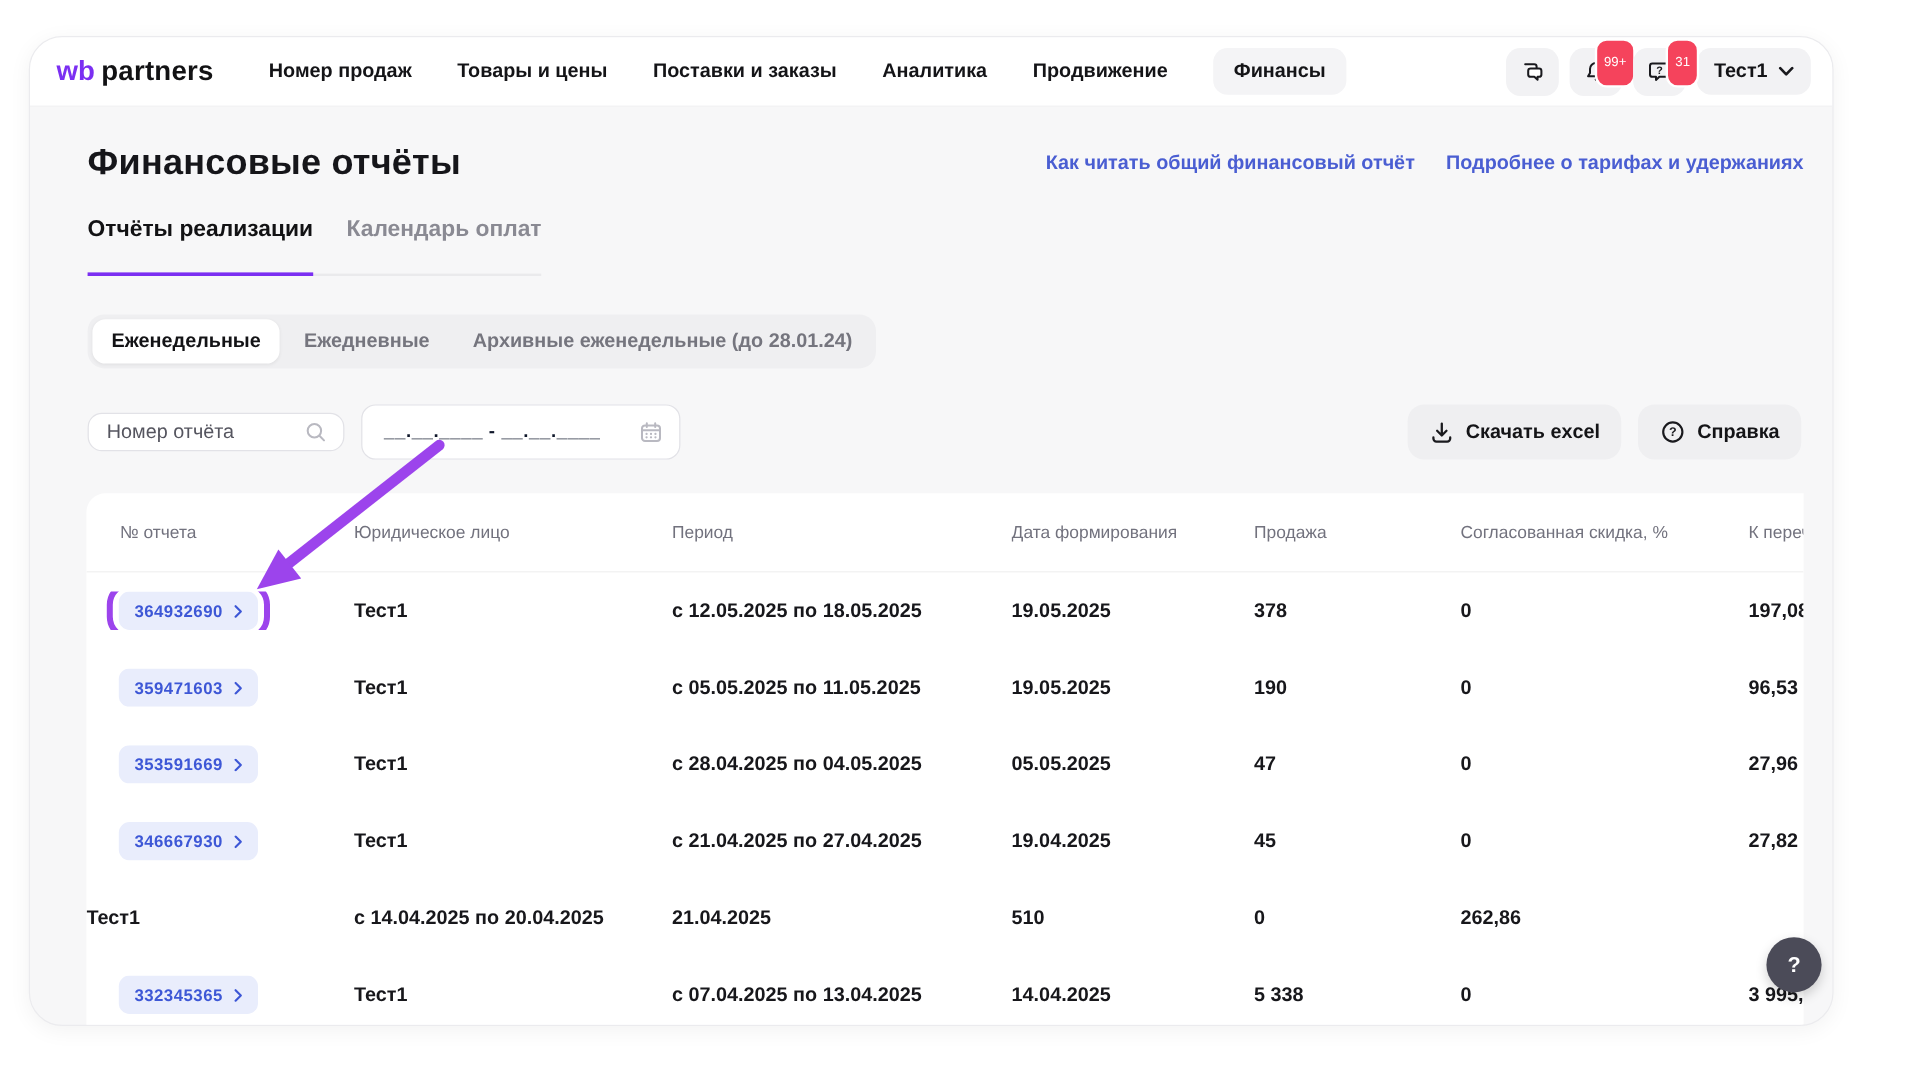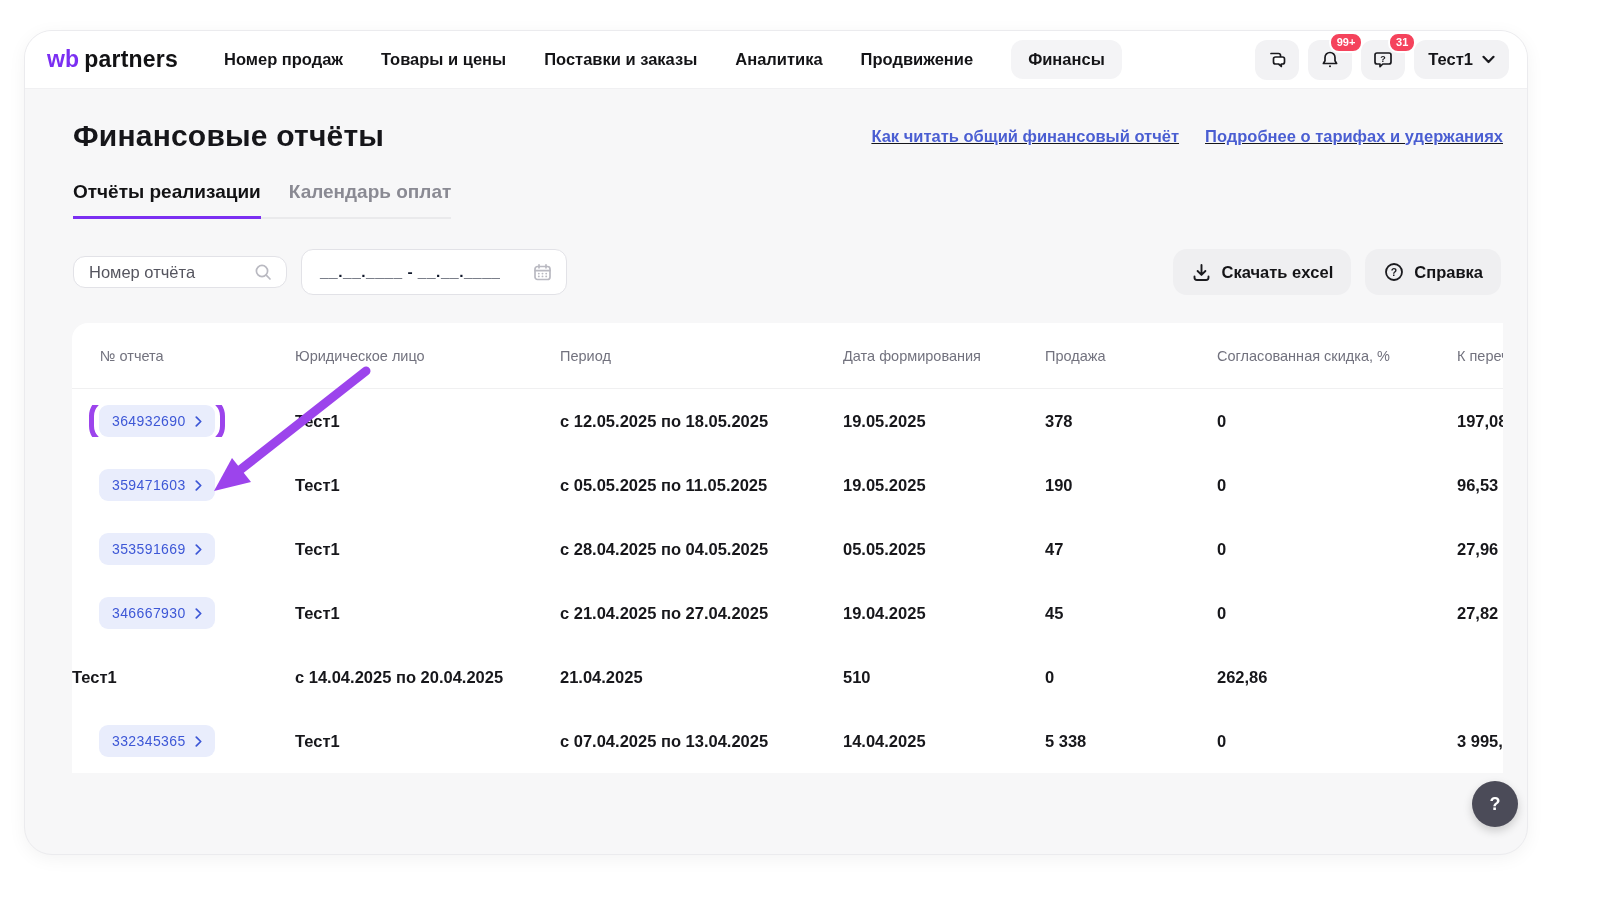--- a/index.html
+++ b/index.html
@@ -16,36 +16,36 @@
   .logo { display:flex; align-items:flex-start; gap:5px; font-weight:800; font-size:23px; letter-spacing:.2px; cursor:pointer; }
   .logo .wb { color:var(--brand_purple,#7b2ff2); }
   .logo .partners { color:#121214; }
   .nav { display:flex; align-items:center; gap:38px; margin-left:46px; }
   .nav-item { font-size:16.5px; font-weight:700; color:#141417; cursor:pointer; white-space:nowrap; }
   .nav-item.active { background:#f4f4f6; padding:10px 17px; border-radius:12px; }
   .topbar-right { margin-left:auto; display:flex; align-items:center; gap:9px; }
   .icon-btn { position:relative; width:44px; height:40px; border:none; border-radius:12px;
     background:#f2f2f4; display:flex; align-items:center; justify-content:center; cursor:pointer; }
   .badge { position:absolute; top:-8px; right:-11px; background:var(--badge_red,#f5435c);
-    color:#fff; font-size:11px; font-weight:700; padding:3px 6px; border-radius:10px;
+    color:#fff; font-size:11px; font-weight:400; padding:13px 6px; border-radius:10px;
     border:2px solid #fff; line-height:1; }
   .account { display:flex; align-items:center; gap:9px; background:#f2f2f4; border:none;
     border-radius:12px; padding:10px 14px; font-size:16.5px; font-weight:700; cursor:pointer;
     font-family:inherit; color:#141417; }
 
   
   .content { padding:28px 24px 0 24px; }
   .title-row { display:flex; align-items:center; }
   h1 { font-size:30px; font-weight:700; line-height:38px; letter-spacing:.2px; margin-left:24px; }
-  .title-links { margin-left:auto; display:flex; gap:26px;text-decoration:underline; }
+  .title-links { margin-left:auto; display:flex; gap:26px; }
   .title-links a { color:var(--link_blue,#4a5ed2); font-size:16.5px; font-weight:600;
     text-decoration:none; cursor:pointer; white-space:nowrap; }
 
   .tabs { display:flex; gap:28px; margin:26px 0 0 24px; width:fit-content; border-bottom:2px solid #eaeaec; }
-  .tab { font-size:19px; font-weight:700; padding-bottom:13px; cursor:pointer; white-space:nowrap;text-align:center; }
+  .tab { font-size:19px; font-weight:700; padding-bottom:24px; cursor:pointer; white-space:nowrap;text-align:center; }
   .tab.active { color:#121214; border-bottom:3px solid var(--brand_purple,#7b2ff2); margin-bottom:-2px; }
   .tab.inactive { color:#8a8a93; font-weight:600; }
 
   .subtabs { display:inline-flex; align-items:center; gap:4px; margin:32px 0 0 24px;
     background:#efeff1; border-radius:14px; padding:4px; }
   .subtab { font-size:16.5px; font-weight:600; color:#75757e; padding:9px 16px;
     border-radius:11px; cursor:pointer; white-space:nowrap; }
   .subtab.active { background:#fff; color:#131316; font-weight:700; box-shadow:0 1px 3px rgba(0,0,0,.06); }
 
   .filter-row { display:flex; align-items:center; margin:30px 0 0 24px; padding-right:2px; }
@@ -70,21 +70,21 @@
     align-items:center; }
   .thead-row { height:66px; border-bottom:1px solid #f0f0f1; }
   .th { font-size:14.5px; font-weight:500; color:#72727e; white-space:nowrap; overflow:hidden; }
   .th:first-child { padding-left:28px; }
   .tr { height:64px; }
   .td { font-size:16.5px; font-weight:600; color:#17171b; white-space:nowrap; overflow:hidden; }
   .td-num { padding-left:27px; }
   .pill-wrap { position:relative; display:inline-block; }
   .pill { display:inline-flex; align-items:center; gap:9px; background:var(--pill_bg,#e9edfc);
     border:none; border-radius:9px; padding:8px 13px; cursor:pointer; font-family:inherit; }
-  .pill .num { font-size:14px; font-weight:400; color:var(--pill_blue,#3d57d6); letter-spacing:.4px;text-align:center; }
+  .pill .num { font-size:14px; font-weight:700; color:var(--pill_blue,#3d57d6); letter-spacing:.4px;text-align:center; }
   .pill svg { display:block; }
   .ring { position:absolute; inset:-9px -10px; border:5px solid var(--annotation_purple,#9c44ec);
     border-radius:20px; pointer-events:none; }
 
   
   .arrow-svg { position:absolute; left:0; top:0; width:1600px; height:902px; pointer-events:none; z-index:40; }
   .fab { position:absolute; left:1472px; top:781px; width:46px; height:46px; border-radius:50%;
     background:var(--fab_gray,#4b4b58); color:#fff; font-size:18px; font-weight:700; border:none;
     cursor:pointer; z-index:50; box-shadow:0 4px 10px rgba(0,0,0,.18); font-family:inherit; }
 
@@ -147,20 +147,25 @@
         <a>Как читать общий финансовый отчёт</a>
         <a>Подробнее о тарифах и удержаниях</a>
       </div>
     </div>
 
     <div class="tabs">
       <div class="tab active">Отчёты реализации</div>
       <div class="tab inactive">Календарь оплат</div>
     </div>
 
+    <div class="subtabs" id="subtabs">
+        <div class="subtab active">Еженедельные</div>
+        <div class="subtab">Ежедневные</div>
+        <div class="subtab">Архивные еженедельные (до 28.01.24)</div>
+      </div>
 
     <div class="filter-row">
       <div class="search-box">
         <input placeholder="Номер отчёта" style="">
         <svg class="ic-gray" width="21" height="21" viewBox="0 0 21 21">
             <circle cx="9" cy="9" r="5.6"></circle>
             <path d="M13.2 13.2 17 17"></path>
           </svg>
       </div>
       <div class="date-box">

